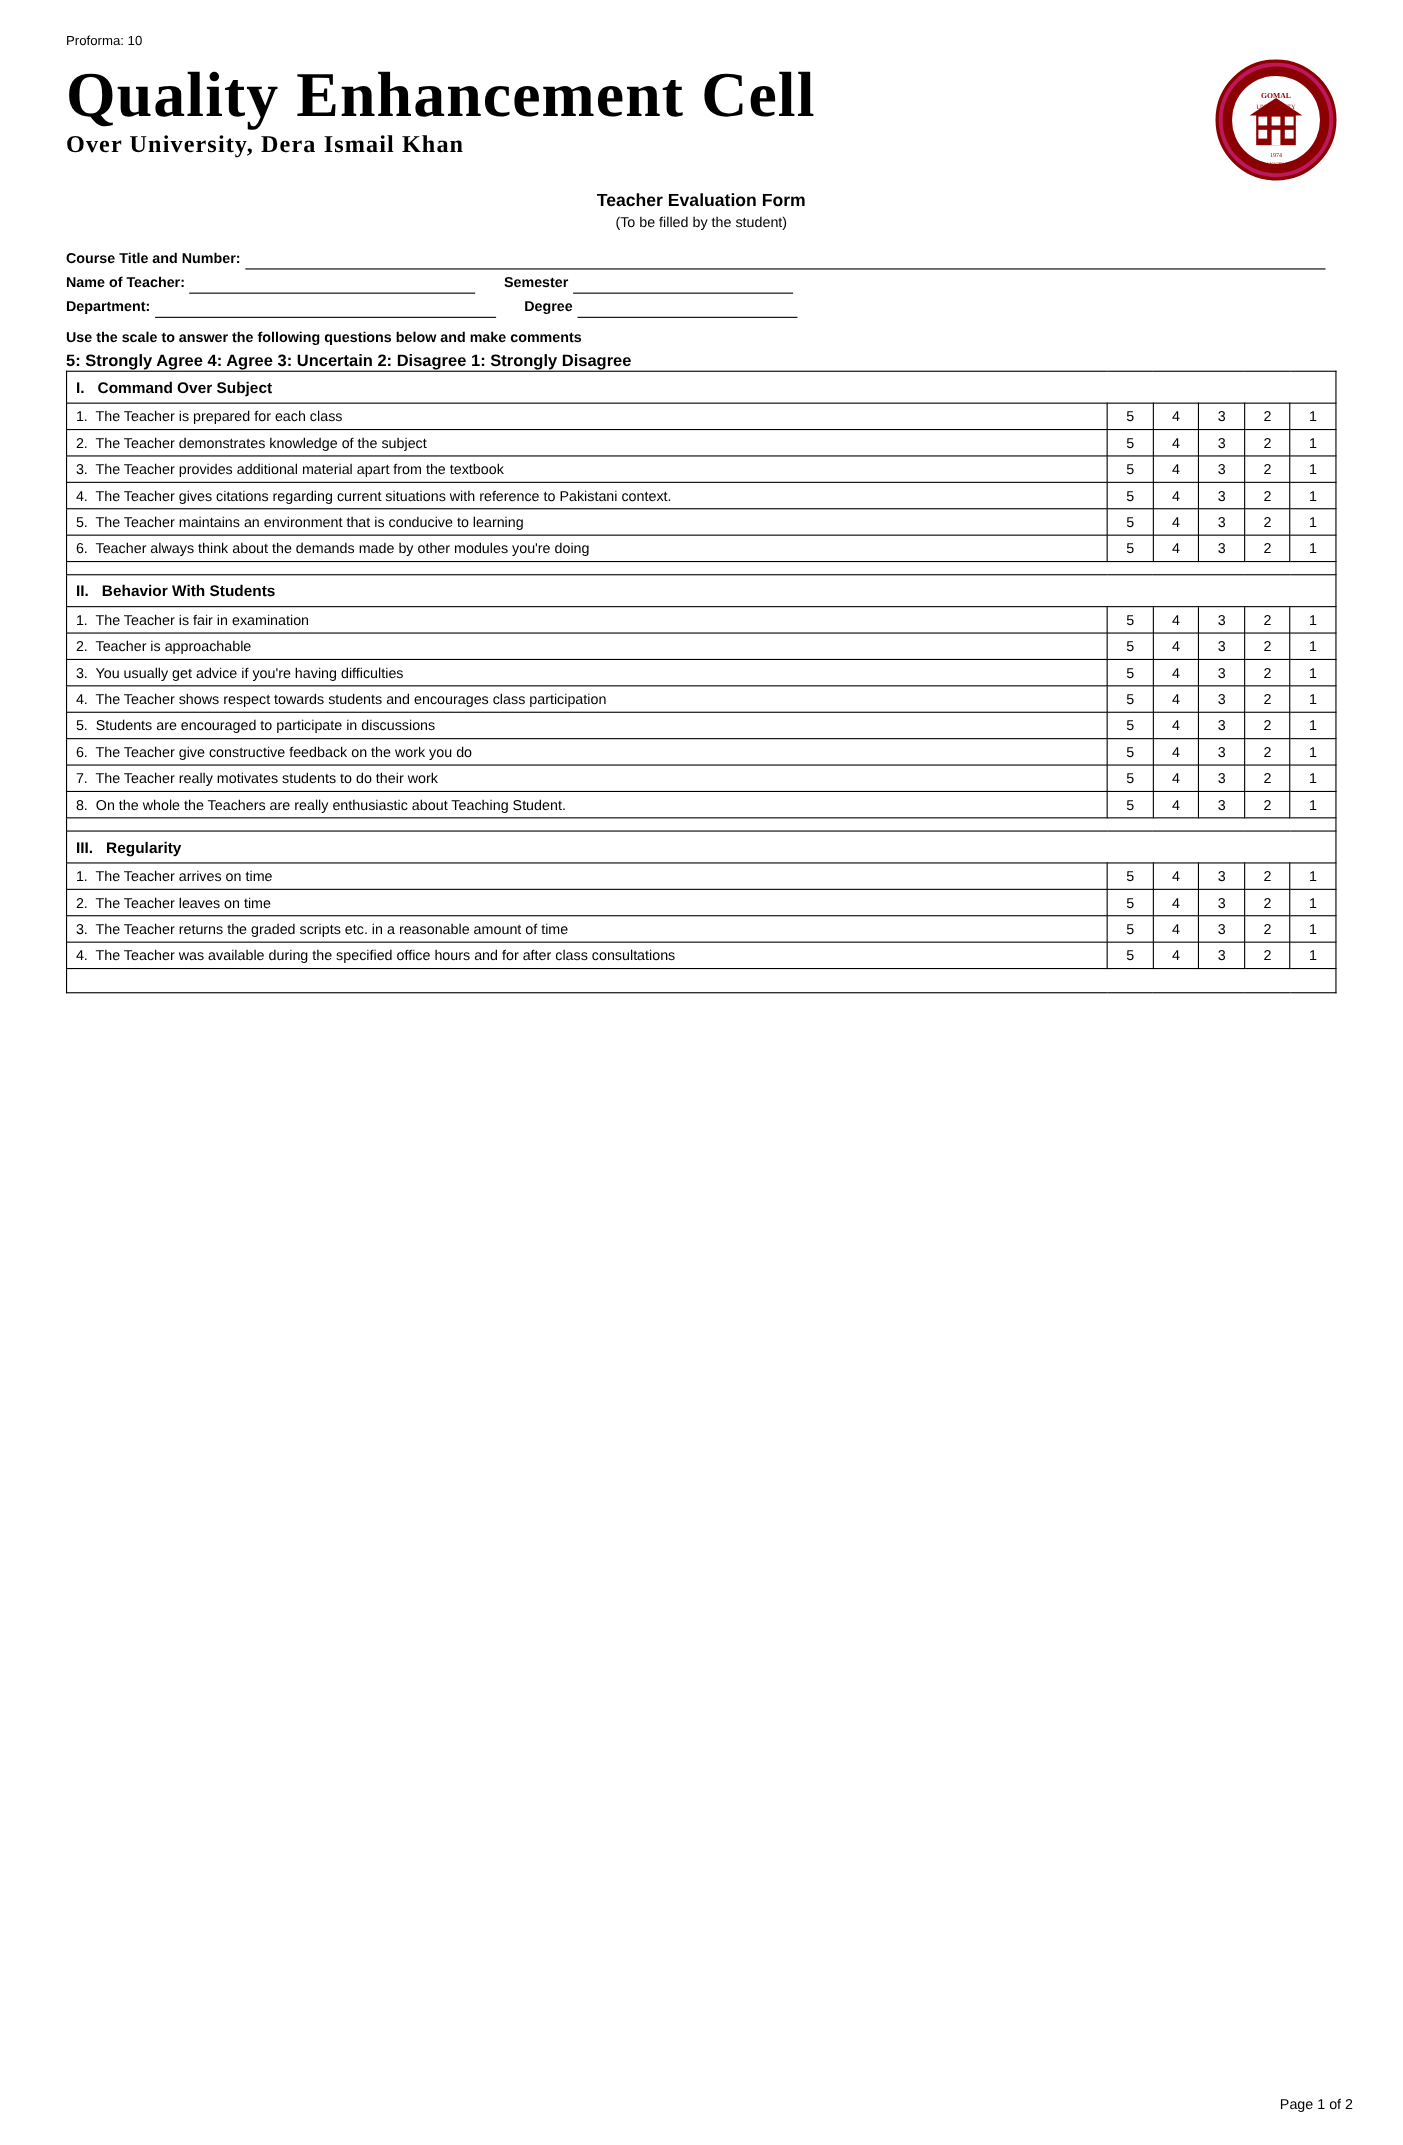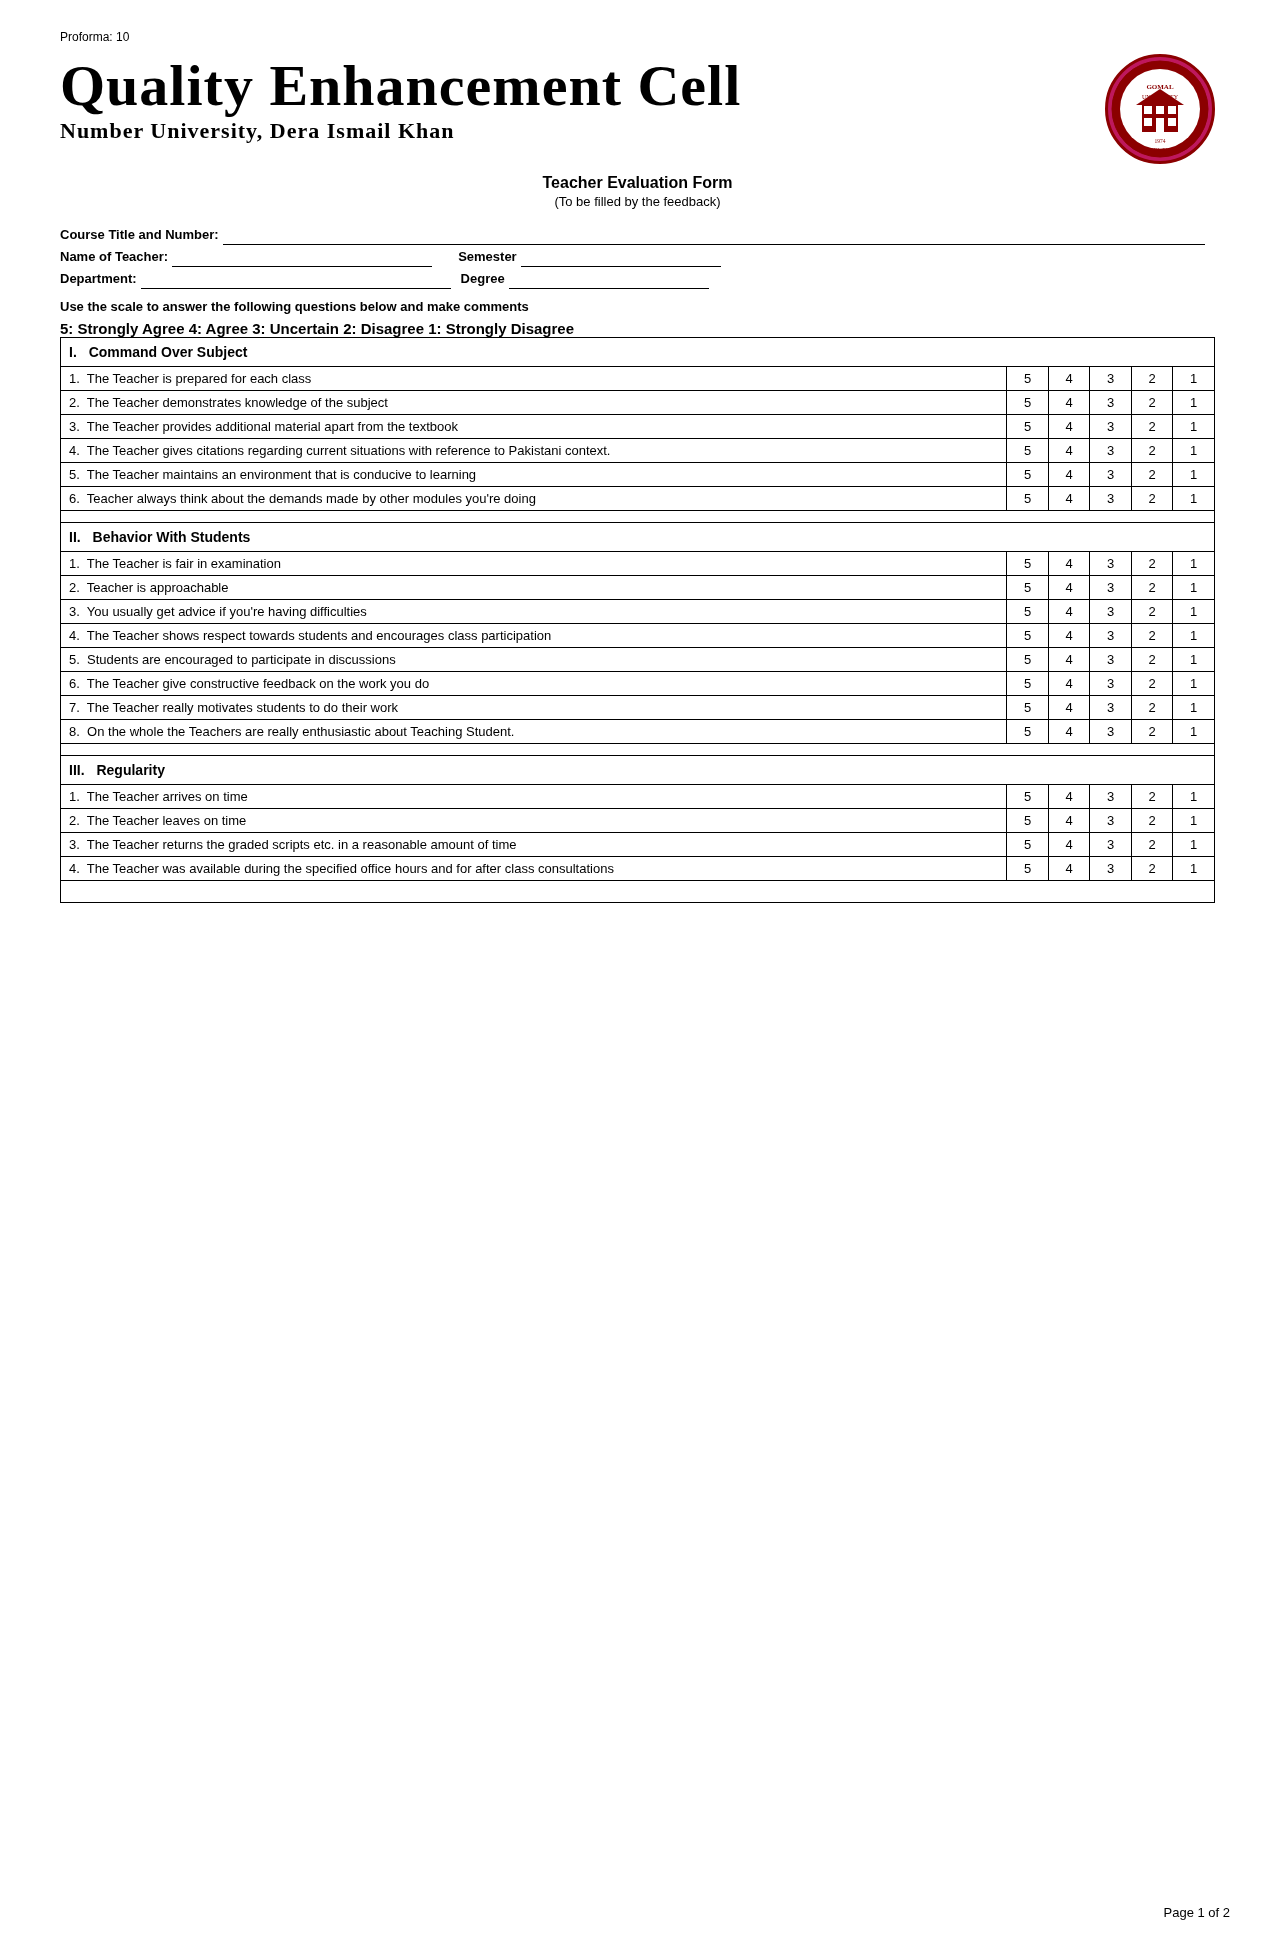--- a/index.html
+++ b/index.html
@@ -141,21 +141,21 @@
     }
   </style>
 </head>
 <body>
 
 <div class="proforma">Proforma: 10</div>
 
 <div class="header-section">
   <div class="header-text">
     <div class="main-title">Quality Enhancement Cell</div>
-    <div class="sub-title">Number University, Dera Ismail Khan</div>
+    <div class="sub-title">Over University, Dera Ismail Khan</div>
   </div>
   <div class="logo-area">
     <svg class="logo-svg" viewBox="0 0 100 100" xmlns="http://www.w3.org/2000/svg">
       <circle cx="50" cy="50" r="48" fill="#8B0000" stroke="#8B0000" stroke-width="1"></circle>
       <circle cx="50" cy="50" r="40" fill="#fff"></circle>
       <text x="50" y="30" text-anchor="middle" font-size="7" font-weight="bold" fill="#8B0000" font-family="serif">GOMAL</text>
       <text x="50" y="40" text-anchor="middle" font-size="6" fill="#8B0000" font-family="serif">UNIVERSITY</text>
 
       <rect x="32" y="45" width="36" height="28" fill="#8B0000"></rect>
       <rect x="34" y="47" width="8" height="8" fill="#fff"></rect>
@@ -168,37 +168,37 @@
       <text x="50" y="84" text-anchor="middle" font-size="5.5" fill="#8B0000" font-family="serif">1974</text>
       <text x="50" y="92" text-anchor="middle" font-size="5" fill="#8B0000" font-family="serif">PAKISTAN</text>
 
       <path id="top-arc" d="M 10,50 A 40,40 0 0,1 90,50" fill="none"></path>
       <path id="bot-arc" d="M 10,50 A 40,40 0 0,0 90,50" fill="none"></path>
     </svg>
   </div>
 </div>
 
 <div class="form-title">Teacher Evaluation Form</div>
-<div class="form-subtitle">(To be filled by the feedback)</div>
+<div class="form-subtitle">(To be filled by the student)</div>
 
 <div class="fields-section">
   <div class="field-row">
     <span class="field-label">Course Title and Number:</span>
     <div class="field-line"></div>
   </div>
   <div class="field-row">
     <span class="field-label">Name of Teacher:</span>
     <div class="field-line" style="flex:none;width:260px;"></div>
     <span class="field-label" style="margin-left:16px;">Semester</span>
     <div class="field-line-short"></div>
   </div>
   <div class="field-row">
     <span class="field-label">Department:</span>
     <div class="field-line" style="flex:none;width:310px;"></div>
-    <span class="field-label" style="">Degree</span>
+    <span class="field-label" style="margin-left:16px;">Degree</span>
     <div class="field-line-short"></div>
   </div>
 </div>
 
 <div class="instruction">Use the scale to answer the following questions below and make comments</div>
 <div class="scale-row">5: Strongly Agree    4: Agree    3: Uncertain    2: Disagree    1: Strongly Disagree</div>
 
 <table class="main-table">
   <tbody id="table-body">
       <tr class="section-header">

